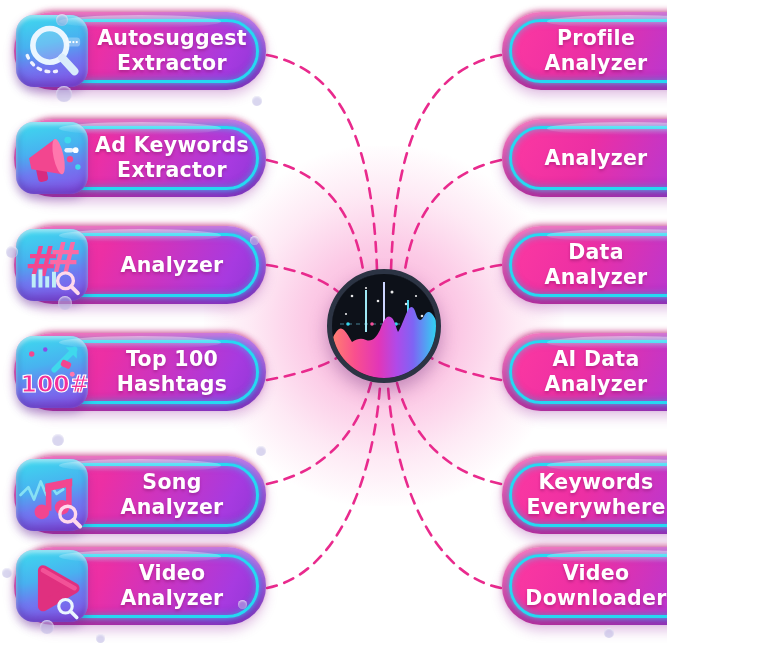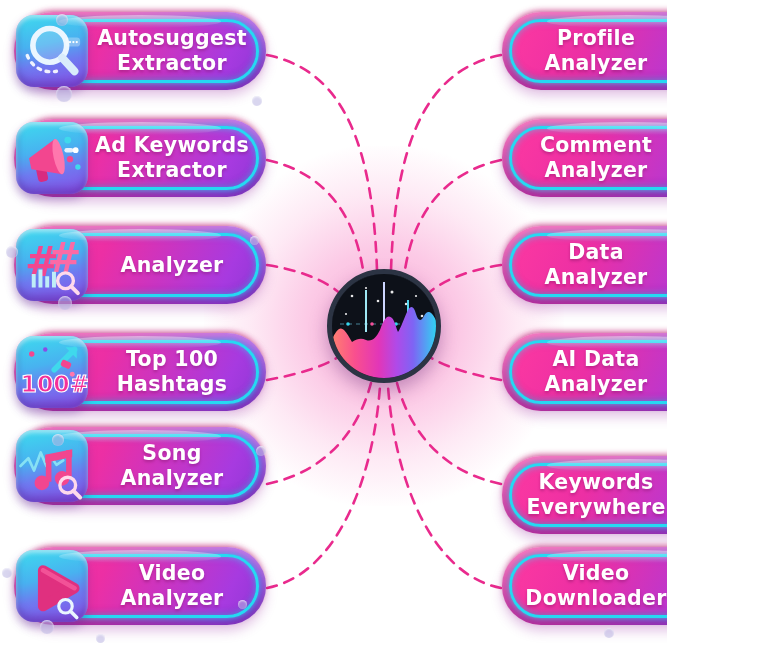--- a/index.html
+++ b/index.html
@@ -209,21 +209,21 @@
         <rect x="40" y="22" width="9" height="6" rx="2" transform="rotate(25 44 25)" fill="#f2468f"></rect>
         <text x="4" y="50" font-family="DejaVu Sans" font-size="21" font-weight="bold" fill="#f5309a" stroke="#ffffff" stroke-width="1">100#</text>
       </svg>
     </div>
     <div class="label">
       <span>Top 100</span>
       <span>Hashtags</span>
     </div>
   </div>
 
-  <div class="pill left" style="left:14px; top:427px;">
+  <div class="pill left" style="left:14px; top:456px;">
     <div class="tile">
       <svg width="72" height="72" viewBox="0 0 64 64">
         <path d="M4,32 l7,-7 l5,11 l6,-16 l5,12 l5,-7 l4,6 l6,-4" fill="none" stroke="#8de7f4" stroke-width="2.4" stroke-linecap="round" stroke-linejoin="round" opacity="0.9"></path>
         <line x1="29" y1="46" x2="29" y2="22" stroke="#f2468f" stroke-width="5"></line>
         <line x1="47" y1="42" x2="47" y2="18" stroke="#f2468f" stroke-width="5"></line>
         <path d="M26,22 L50,17 L50,24 L26,29 Z" fill="#f2468f"></path>
         <circle cx="23" cy="47" r="6.5" fill="#f2468f"></circle>
         <circle cx="41" cy="43" r="6.5" fill="#f2468f"></circle>
         <circle cx="46" cy="49" r="7" fill="none" stroke="#ffd9ec" stroke-width="3"></circle>
         <line x1="51" y1="54" x2="57" y2="60" stroke="#ffd9ec" stroke-width="3.5" stroke-linecap="round"></line>
@@ -282,21 +282,20 @@
         <line x1="42" y1="26" x2="45" y2="29" stroke="#ffffff" stroke-width="2.6" stroke-linecap="round"></line>
         <rect x="42" y="42" width="15" height="10" rx="5" fill="#3fd9ec"></rect>
         <circle cx="47" cy="47" r="1.2" fill="#fff"></circle>
           <circle cx="50" cy="47" r="1.2" fill="#fff"></circle>
           <circle cx="53" cy="47" r="1.2" fill="#fff"></circle>
         <rect x="26" y="46" width="13" height="9" rx="4.5" fill="#ff4d6d"></rect>
         <circle cx="14" cy="48" r="4" fill="#ff4d6d"></circle>
       </svg>
     </div>
     <div class="label">
-      <span>Comment</span>
       <span>Analyzer</span>
     </div>
   </div>
 
   <div class="pill right" style="left:502px; top:226px;">
     <div class="tile">
       <svg width="72" height="72" viewBox="0 0 64 64">
         <rect x="14" y="12" width="36" height="29" rx="7" fill="#f2468f"></rect>
         <path d="M8,30 L18,24 L18,36 Z" fill="#f2468f"></path>
         <path d="M20,20 L31,26.5 L20,33 Z" fill="#ffffff"></path>

